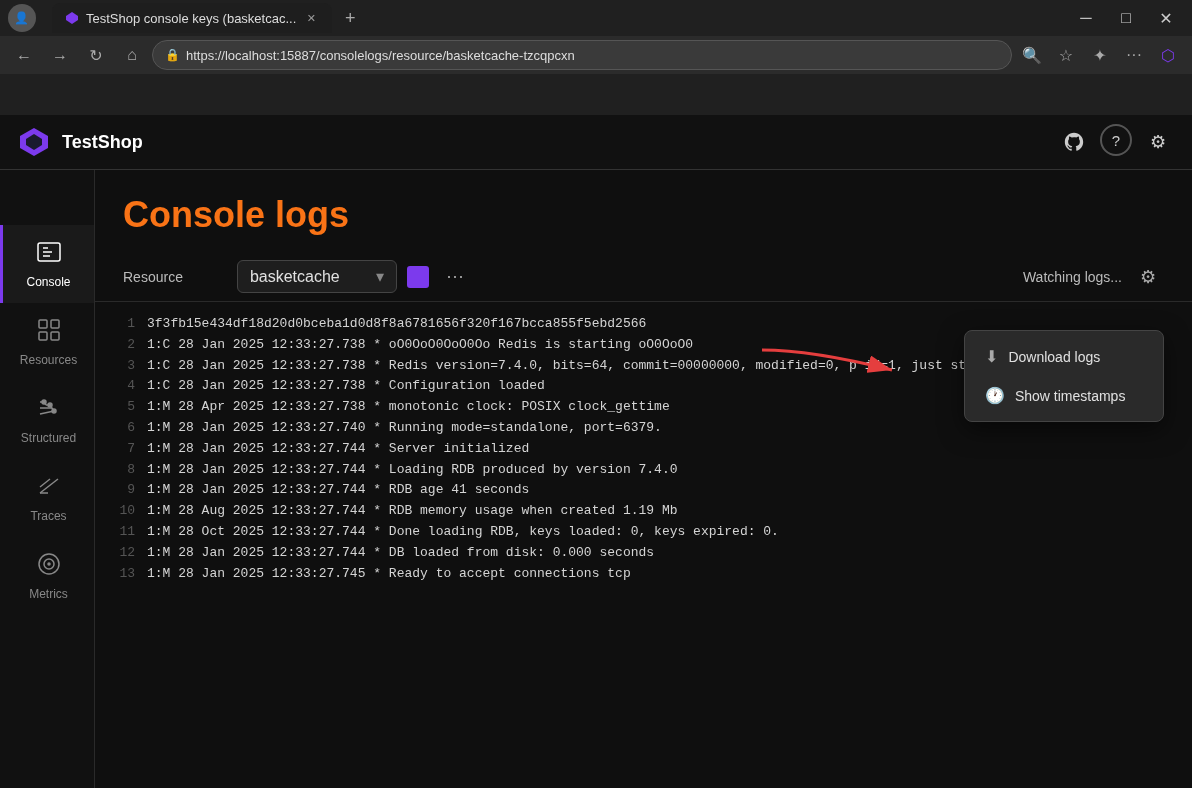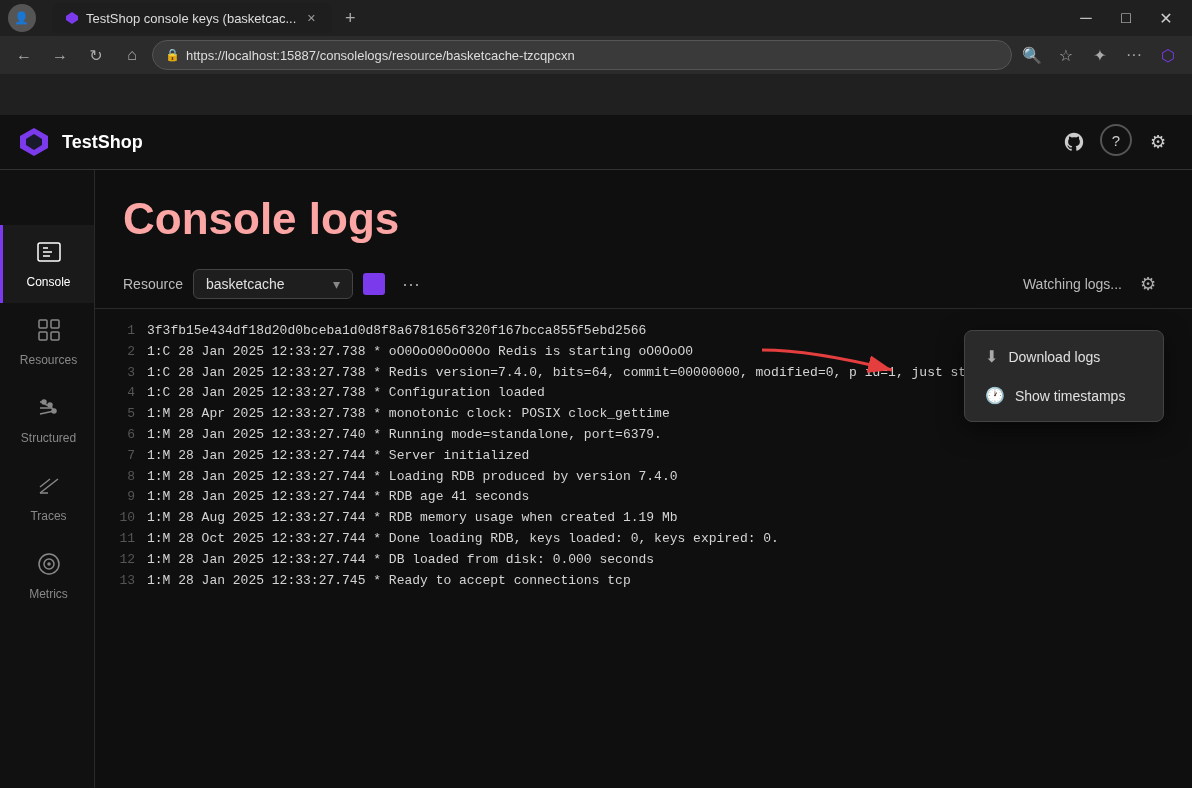--- a/index.html
+++ b/index.html
@@ -193,47 +193,48 @@
       flex: 1;
       background: #0f0f0f;
       margin-top: 55px;
       overflow: hidden;
       position: relative;
     }
     .page-header {
       padding: 24px 28px 16px;
     }
     .page-title {
-      font-size: 44px;
+      font-size: 36px;
       font-weight: 700;
-      color: #fca5a5;
+      color: #f97316;
     }
     .toolbar {
       display: flex;
       align-items: center;
       padding: 8px 28px;
       gap: 10px;
       border-bottom: 1px solid #2a2a2a;
     }
     .resource-label {
       font-size: 14px;
       color: #bbb;
     }
     .resource-select {
       background: #1e1e1e;
       border: 1px solid #444;
       border-radius: 6px;
       color: #e0e0e0;
-      font-size: 14px;
+      font-size: 16px;
       padding: 6px 12px;
       display: flex;
       align-items: center;
       gap: 8px;
       cursor: pointer;
       min-width: 160px;
+      margin-left: 44px;
     }
     .resource-select-arrow {
       margin-left: auto;
       color: #888;
     }
     .color-square {
       width: 22px; height: 22px;
       background: #7c3aed;
       border-radius: 3px;
       cursor: pointer;

